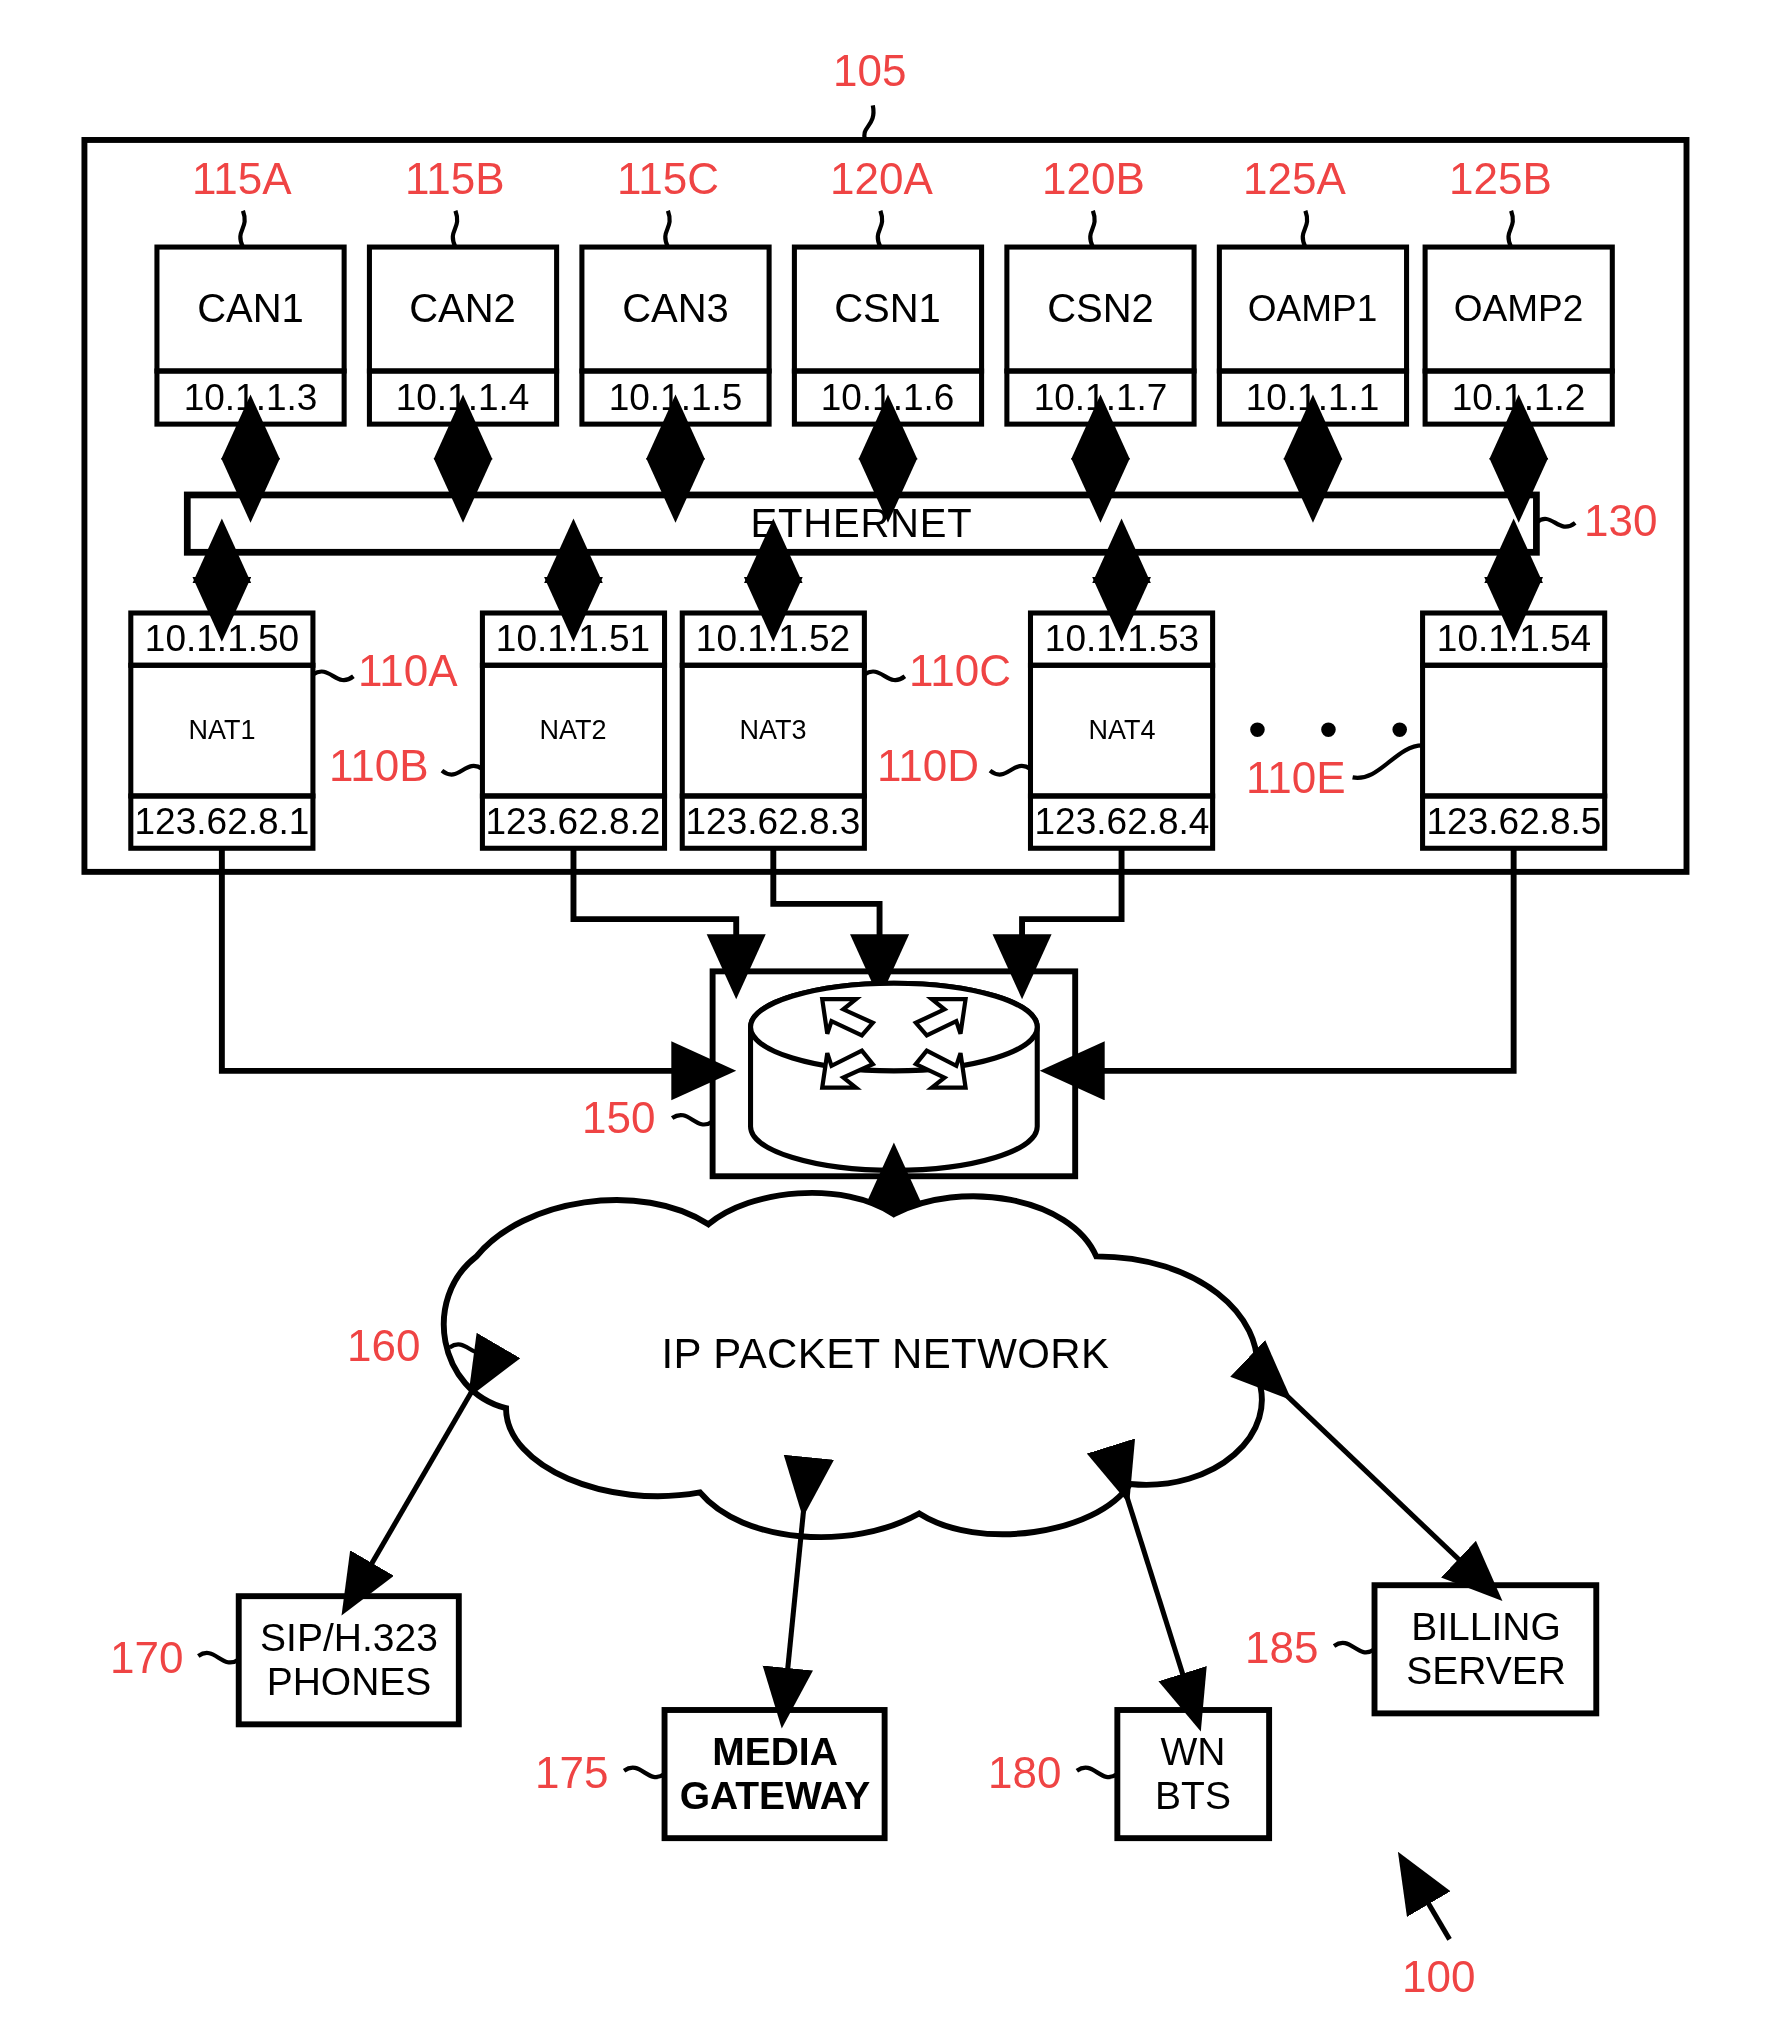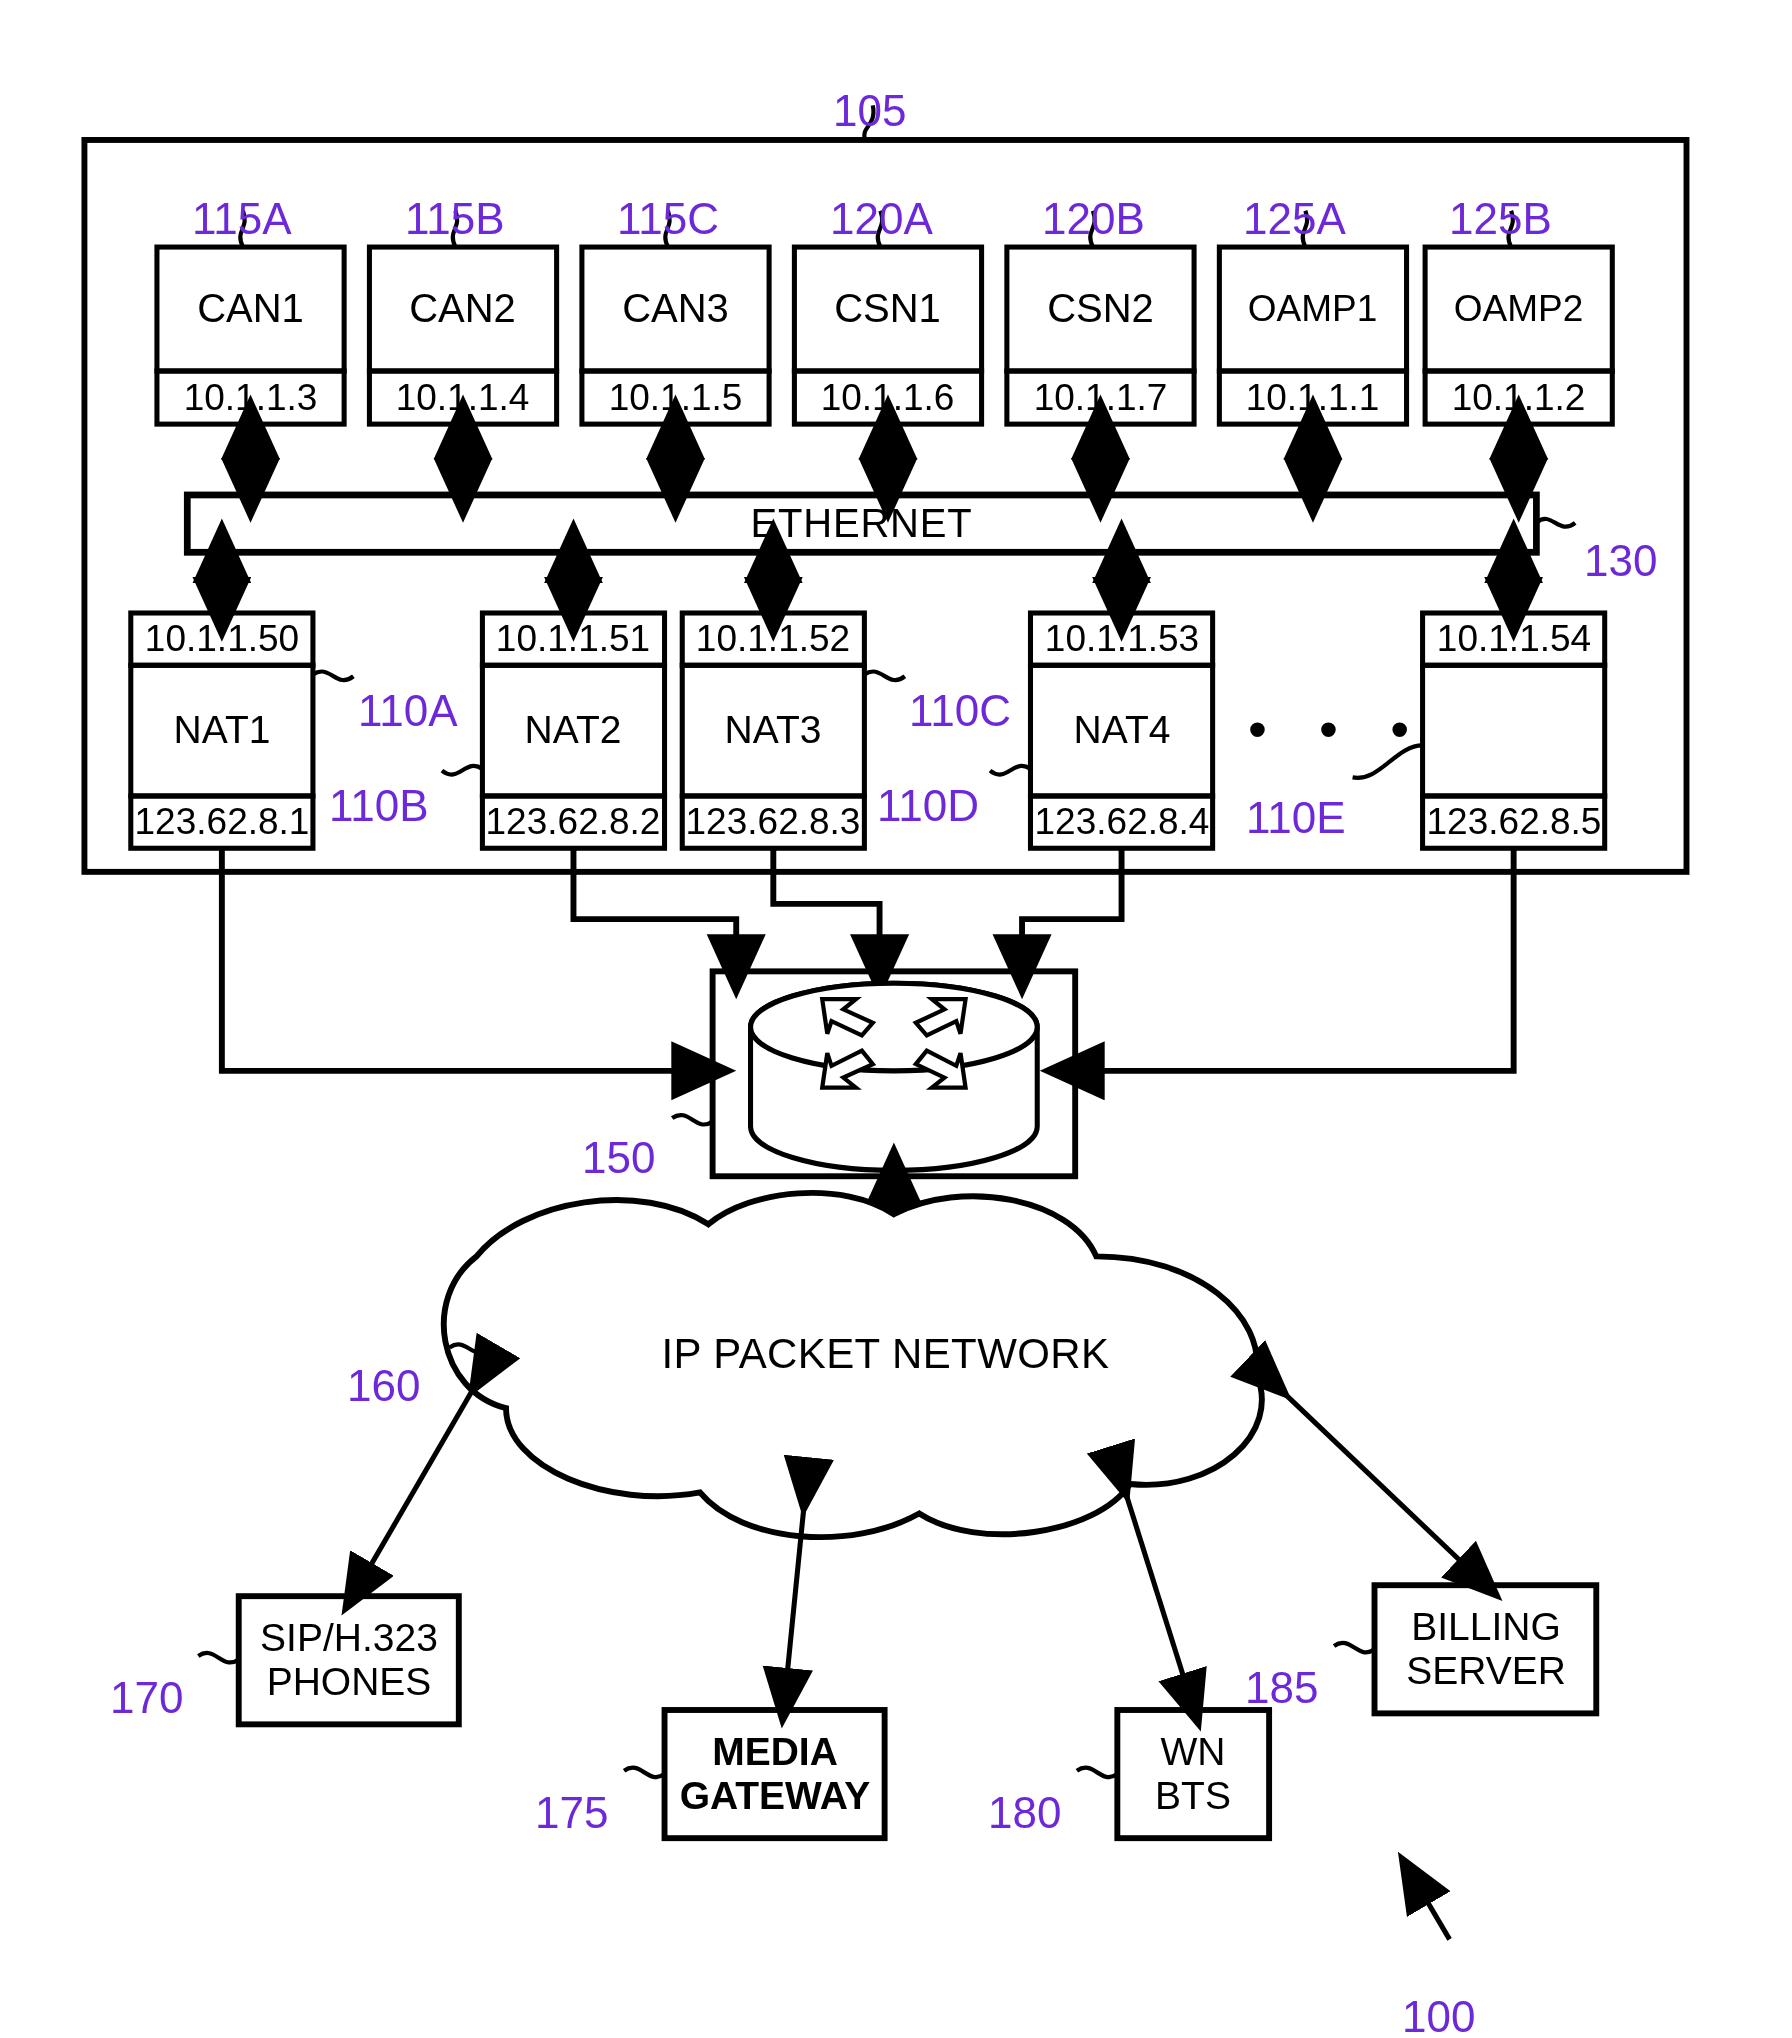--- a/index.html
+++ b/index.html
@@ -26,37 +26,36 @@
     height: 2038px;
   }
 
   
   .ref {
     position: absolute;
     font-size: 44px;
     line-height: 1;
     letter-spacing: 0px;
     white-space: nowrap;
-    color: #6d28d9;
-    margin-top: 40px;
+    color: #ef4444;
   }
   .boxlabel {
     position: absolute;
     display: flex;
     align-items: center;
     justify-content: center;
     text-align: center;
     white-space: nowrap;
     font-size: 39px;
     line-height: 1.08;
     color: #000;
   }
   .node-name   { font-size: 40px; }
   .node-ip     { font-size: 37px; }
-  .nat-name    { font-size: 39px; }
+  .nat-name    { font-size: 27px; }
   .nat-ip      { font-size: 37px; }
   .eth-label   { font-size: 40px; letter-spacing: 0.8px; }
   .cloud-label { font-size: 42px; letter-spacing: 0.4px; }
   .leaf-label  { font-size: 39px; line-height: 1.12; }
 
   .multiline {
     white-space: pre-line;
     display: flex;
     flex-direction: column;
     align-items: center;

